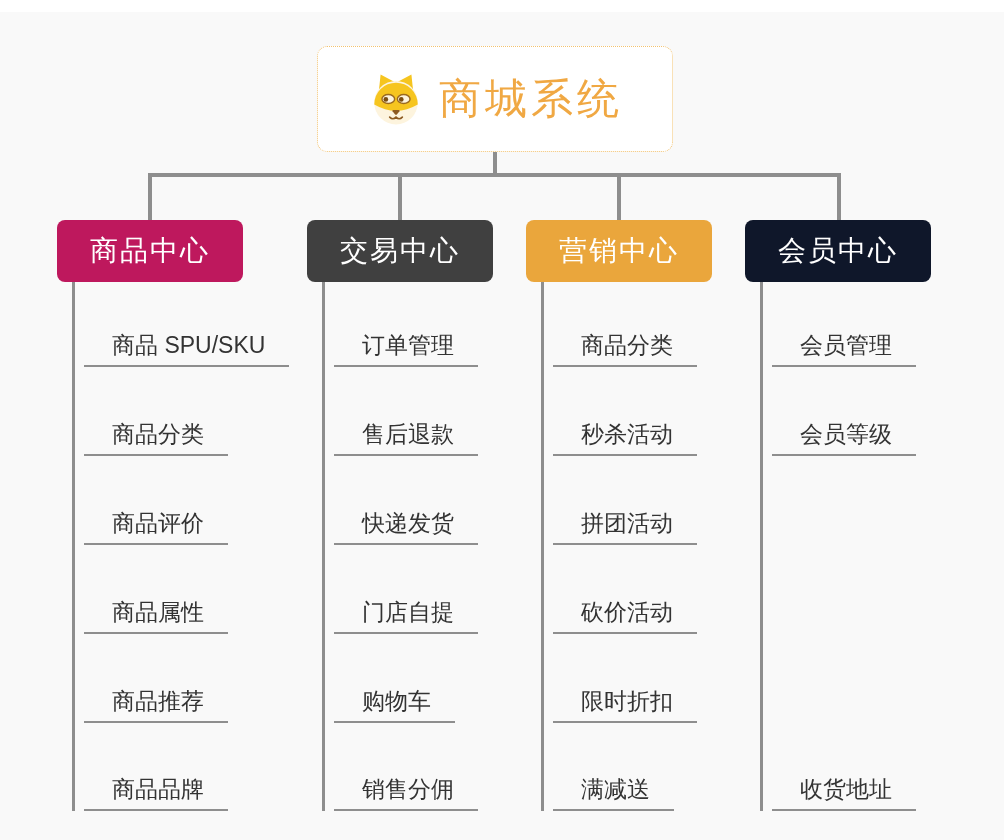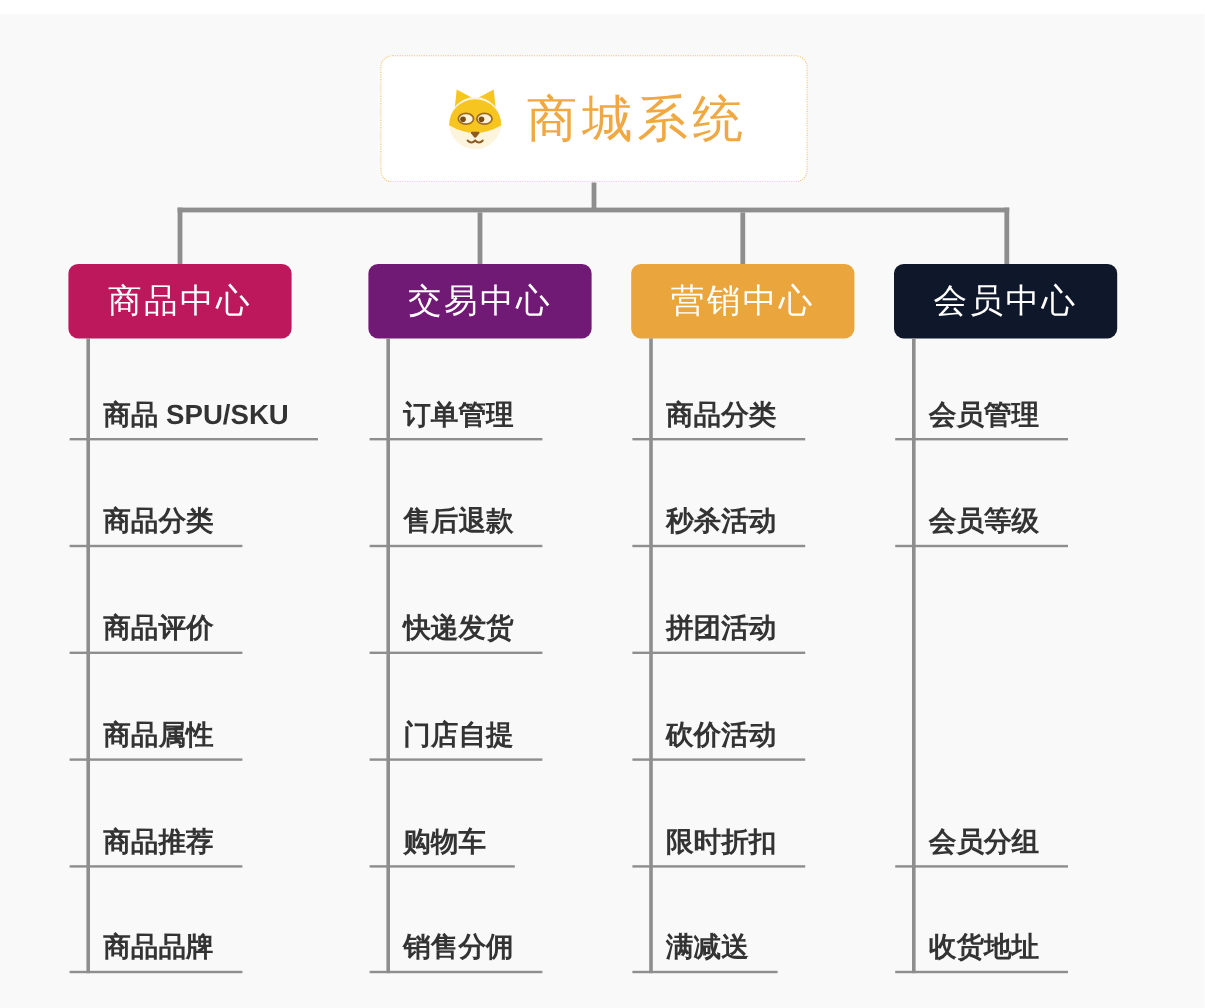--- a/index.html
+++ b/index.html
@@ -66,31 +66,30 @@
     justify-content: center;
     cursor: pointer;
   }
   .branch-line {
     position: absolute;
     left: 15px; top: 62px;
     width: 3px; height: 529px;
   }
   .leaf {
     position: absolute;
-    left: 1px;
+    left: 27px;
     height: 44px;
     padding: 0 24px 4px 28px;
     border-bottom: 2px solid #8E8E8E;
     display: flex;
     align-items: flex-end;
     white-space: nowrap;
     font-size: 23px;
     color: #333333;
     cursor: pointer;
-    font-weight: bold;
   }
   .leaf-0 { top: 103px; }
   .leaf-1 { top: 192px; }
   .leaf-2 { top: 281px; }
   .leaf-3 { top: 370px; }
   .leaf-4 { top: 459px; }
   .leaf-5 { top: 547px; }
 </style>
 </head>
 <body>
@@ -125,21 +124,21 @@
     <div class="line branch-line" style="background-color: rgb(142, 142, 142);"></div>
     <div class="leaf leaf-0">商品 SPU/SKU</div>
     <div class="leaf leaf-1">商品分类</div>
     <div class="leaf leaf-2">商品评价</div>
     <div class="leaf leaf-3">商品属性</div>
     <div class="leaf leaf-4">商品推荐</div>
     <div class="leaf leaf-5">商品品牌</div>
   </div>
 
   <div class="branch branch-1">
-    <div class="branch-header" style="background-color: #701a75;">交易中心</div>
+    <div class="branch-header" style="background-color: #404040;">交易中心</div>
     <div class="line branch-line" style="background-color: rgb(142, 142, 142);"></div>
     <div class="leaf leaf-0">订单管理</div>
     <div class="leaf leaf-1">售后退款</div>
     <div class="leaf leaf-2">快递发货</div>
     <div class="leaf leaf-3">门店自提</div>
     <div class="leaf leaf-4">购物车</div>
     <div class="leaf leaf-5">销售分佣</div>
   </div>
 
   <div class="branch branch-2">
@@ -151,17 +150,16 @@
     <div class="leaf leaf-3">砍价活动</div>
     <div class="leaf leaf-4">限时折扣</div>
     <div class="leaf leaf-5">满减送</div>
   </div>
 
   <div class="branch branch-3">
     <div class="branch-header" style="background-color: #0f172a;">会员中心</div>
     <div class="line branch-line" style="background-color: rgb(142, 142, 142);"></div>
     <div class="leaf leaf-0">会员管理</div>
     <div class="leaf leaf-1">会员等级</div>
-    <div class="leaf leaf-4">会员分组</div>
     <div class="leaf leaf-5">收货地址</div>
   </div>
 
 </div>
 
 </body></html>

